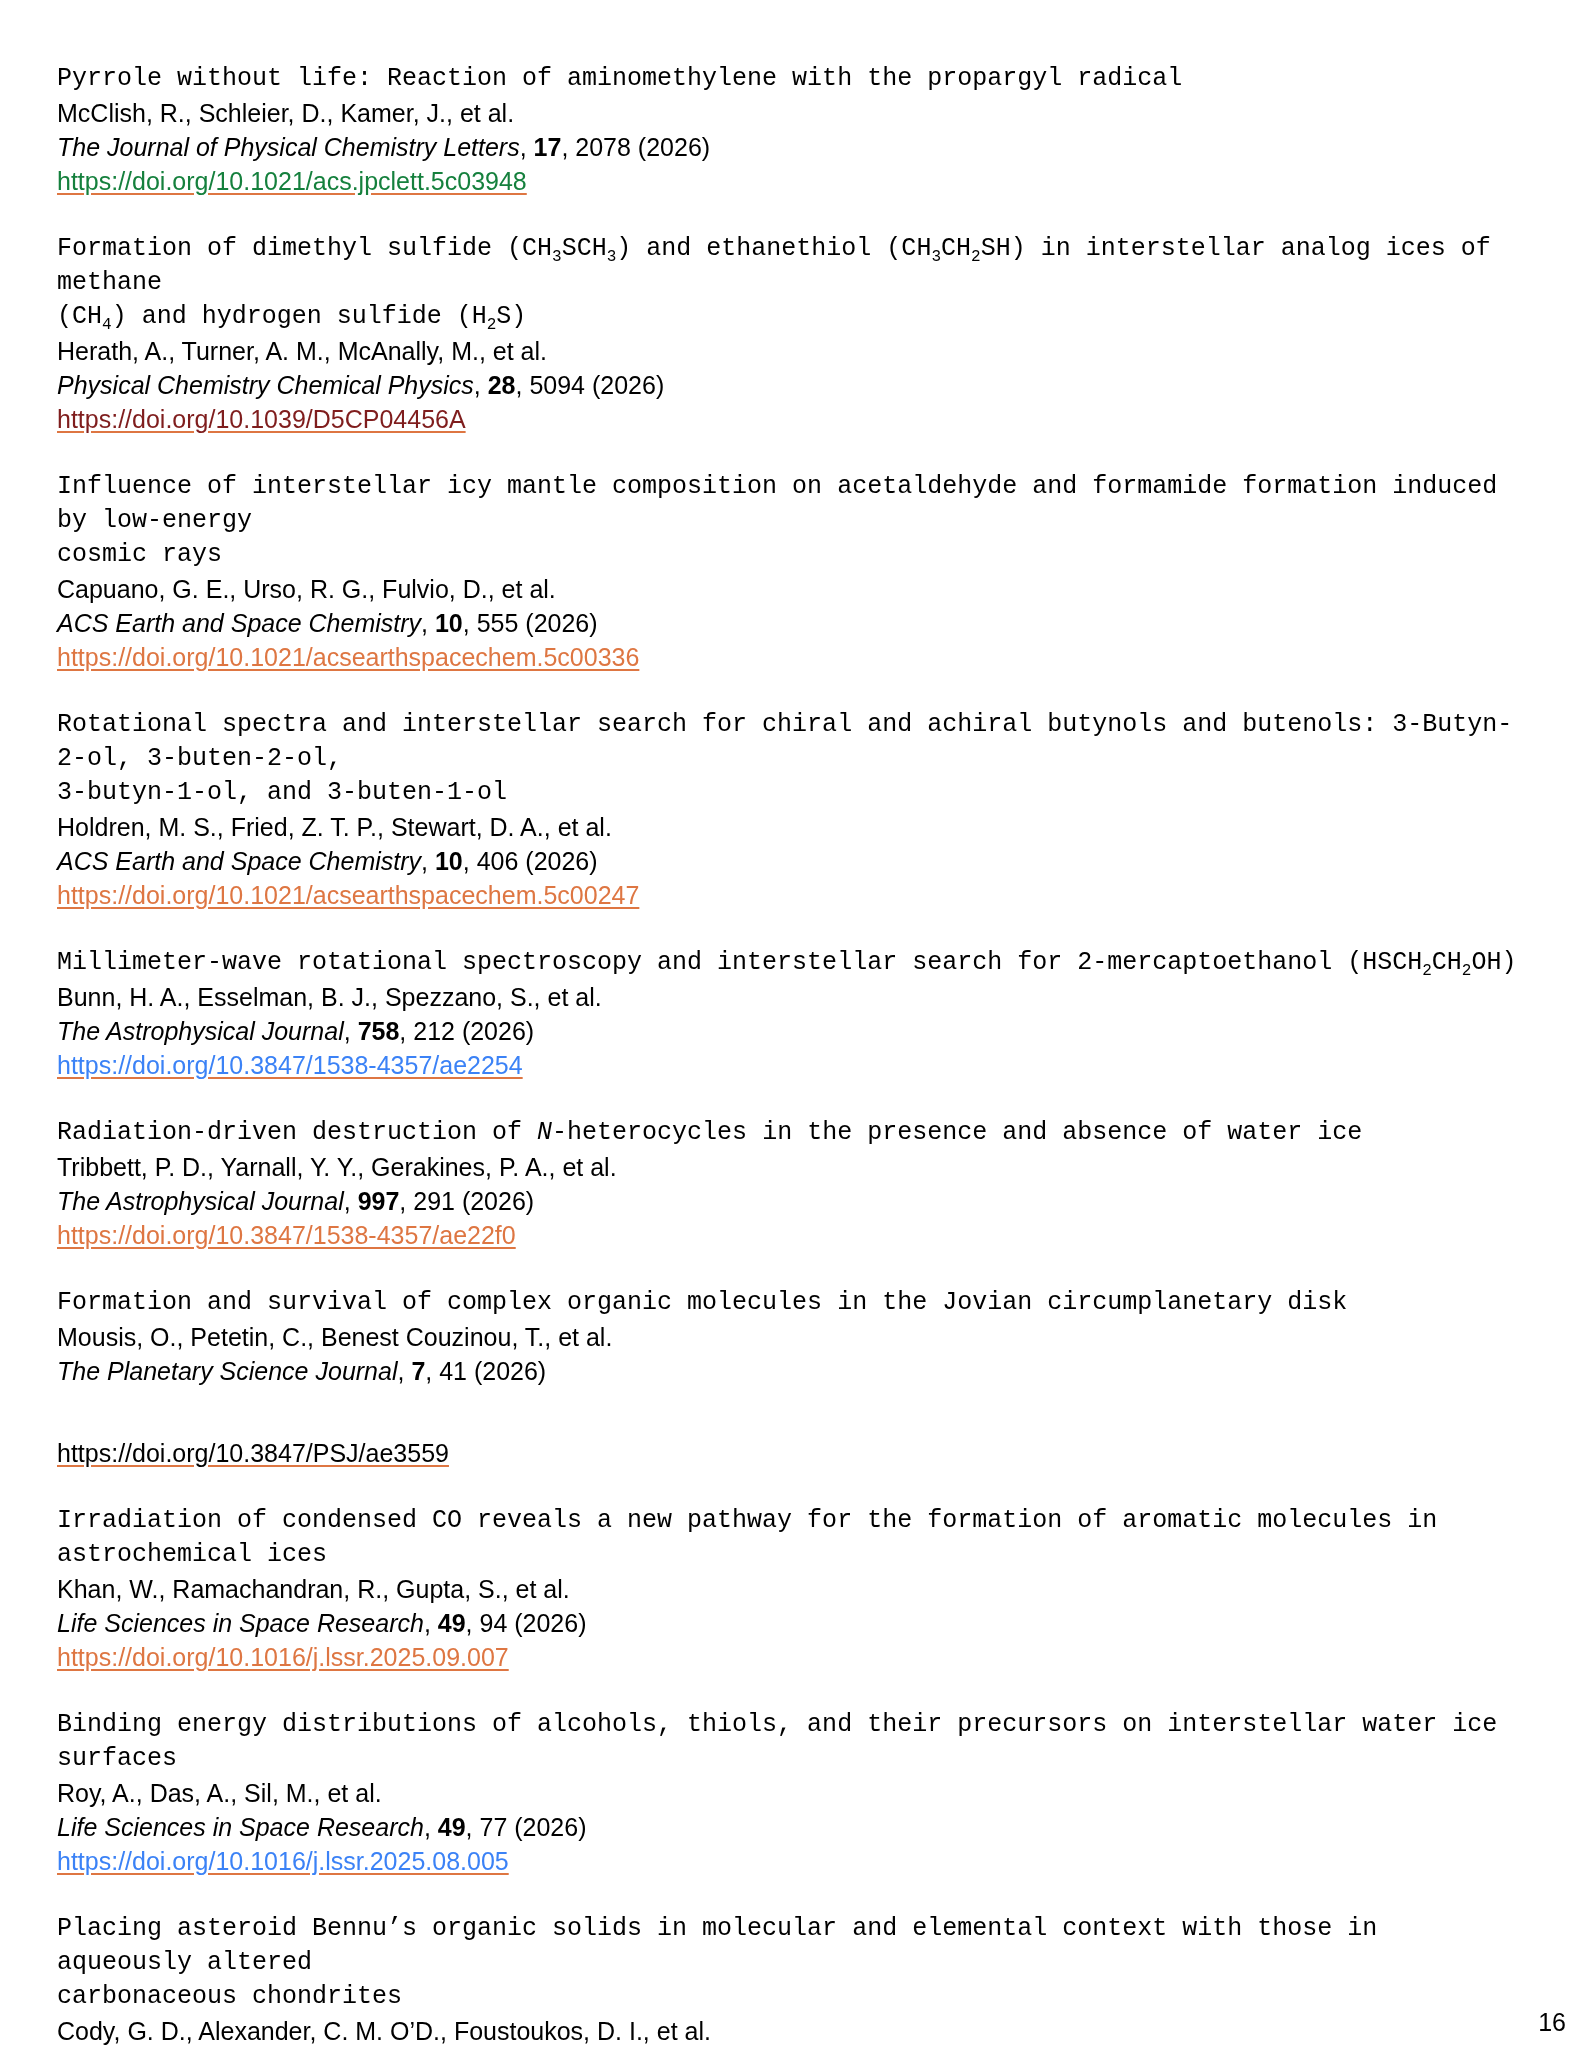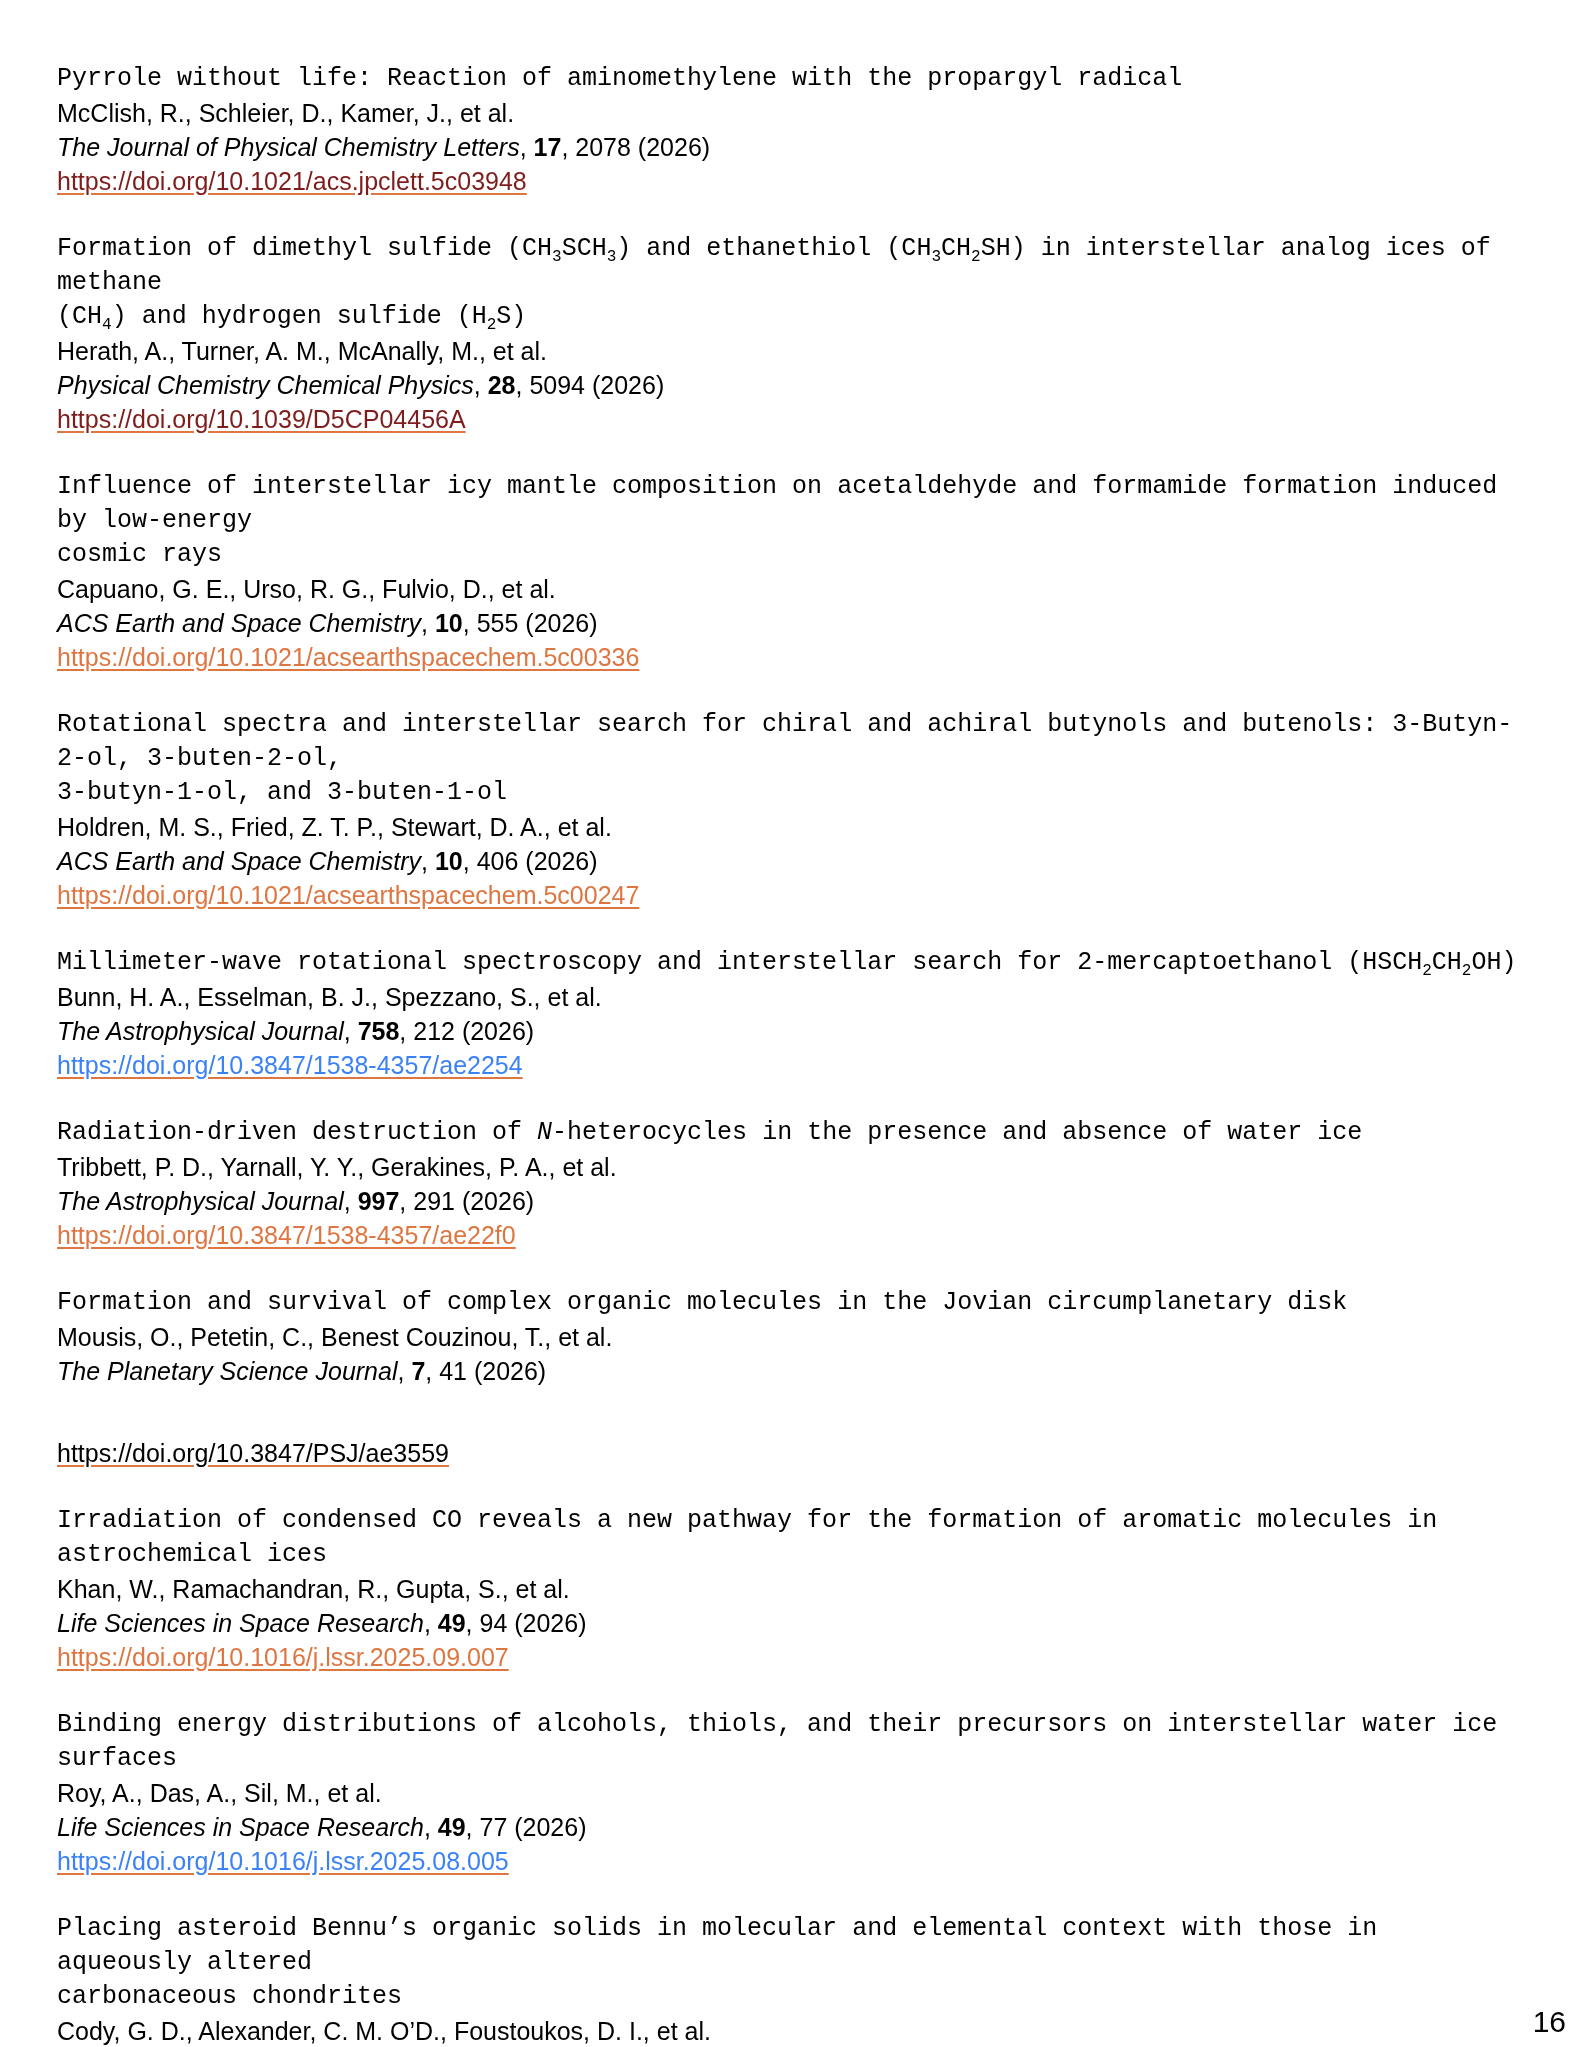--- a/index.html
+++ b/index.html
@@ -30,32 +30,32 @@
     display: block;
     width: fit-content;
     text-decoration: underline;
     text-underline-offset: 3px;
     cursor: pointer;
   }
   .page-number {
     position: absolute;
     right: 16px;
     bottom: 8px;
-    font-size: 30px;
+    font-size: 25px;
   }
 </style>
 </head>
 <body>
 
 <div class="refs">
     <div class="ref">
       <div class="title"><span>Pyrrole without life: Reaction of aminomethylene with the propargyl radical</span></div>
       <div class="authors">McClish, R., Schleier, D., Kamer, J., et al.</div>
       <div class="journal"><i>The Journal of Physical Chemistry Letters</i><span>, </span><b>17</b><span>, 2078 (2026)</span></div>
-      <a class="doi" href="#" style="color: #7f1d1d; text-decoration-color: rgb(222, 118, 66);">https://doi.org/10.1021/acs.jpclett.5c03948</a>
+      <a class="doi" href="#" style="color: #15803d; text-decoration-color: rgb(222, 118, 66);">https://doi.org/10.1021/acs.jpclett.5c03948</a>
     </div>
     <div class="ref">
       <div class="title"><span>Formation of dimethyl sulfide (CH</span><sub>3</sub><span>SCH</span><sub>3</sub><span>) and ethanethiol (CH</span><sub>3</sub><span>CH</span><sub>2</sub><span>SH) in interstellar analog ices of methane
 (CH</span><sub>4</sub><span>) and hydrogen sulfide (H</span><sub>2</sub><span>S)</span></div>
       <div class="authors">Herath, A., Turner, A. M., McAnally, M., et al.</div>
       <div class="journal"><i>Physical Chemistry Chemical Physics</i><span>, </span><b>28</b><span>, 5094 (2026)</span></div>
       <a class="doi" href="#" style="color: #7f1d1d; text-decoration-color: rgb(222, 118, 66);">https://doi.org/10.1039/D5CP04456A</a>
     </div>
     <div class="ref">
       <div class="title"><span>Influence of interstellar icy mantle composition on acetaldehyde and formamide formation induced by low-energy

